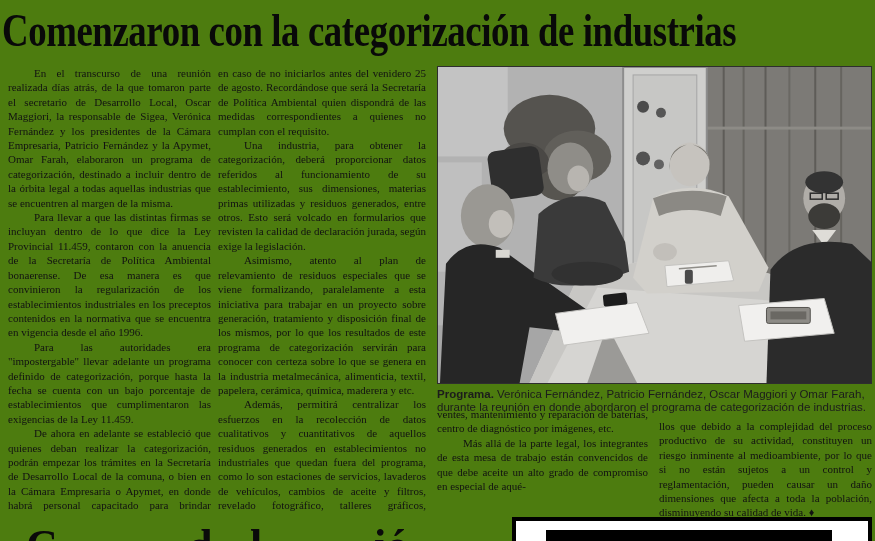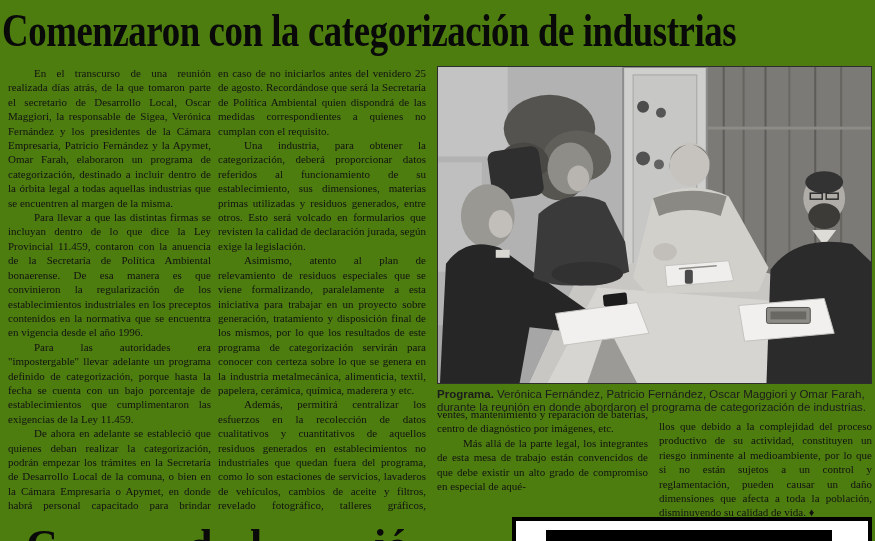--- a/index.html
+++ b/index.html
@@ -168,21 +168,21 @@
       </g>
     </svg>
   </div>
 
   <div class="caption">
     <span class="cap-label">Programa.</span><span> Verónica Fernández, Patricio Fernández, Oscar Maggiori y Omar Farah, durante la reunión en donde abordaron el programa de categorización de industrias.</span>
   </div>
 
   <div class="col" id="col3">
     <p class="noindent">ventes, mantenimiento y reparación de baterías, centro de diagnóstico por imágenes, etc.</p>
-    <p>Más allá de la parte legal, los integrantes de esta mesa de trabajo están convencidos de que debe existir un alto grado de compromiso en especial de aqué-</p>
+    <p>Más allá de la parte legal, los integrantes de esta mesa de trabajo están convencidos de que debe aceite un alto grado de compromiso en especial de aqué-</p>
   </div>
 
   <div class="col" id="col4">
     <p class="noindent">llos que debido a la complejidad del proceso productivo de su actividad, constituyen un riesgo inminente al medioambiente, por lo que si no están sujetos a un control y reglamentación, pueden causar un daño dimensiones que afecta a toda la población, disminuyendo su calidad de vida. ♦</p>
   </div>
 
   <div class="partial-headline">
     <span class="ph-0">C</span>
     <span class="ph-1">d</span>
     <span class="ph-2">l</span>

